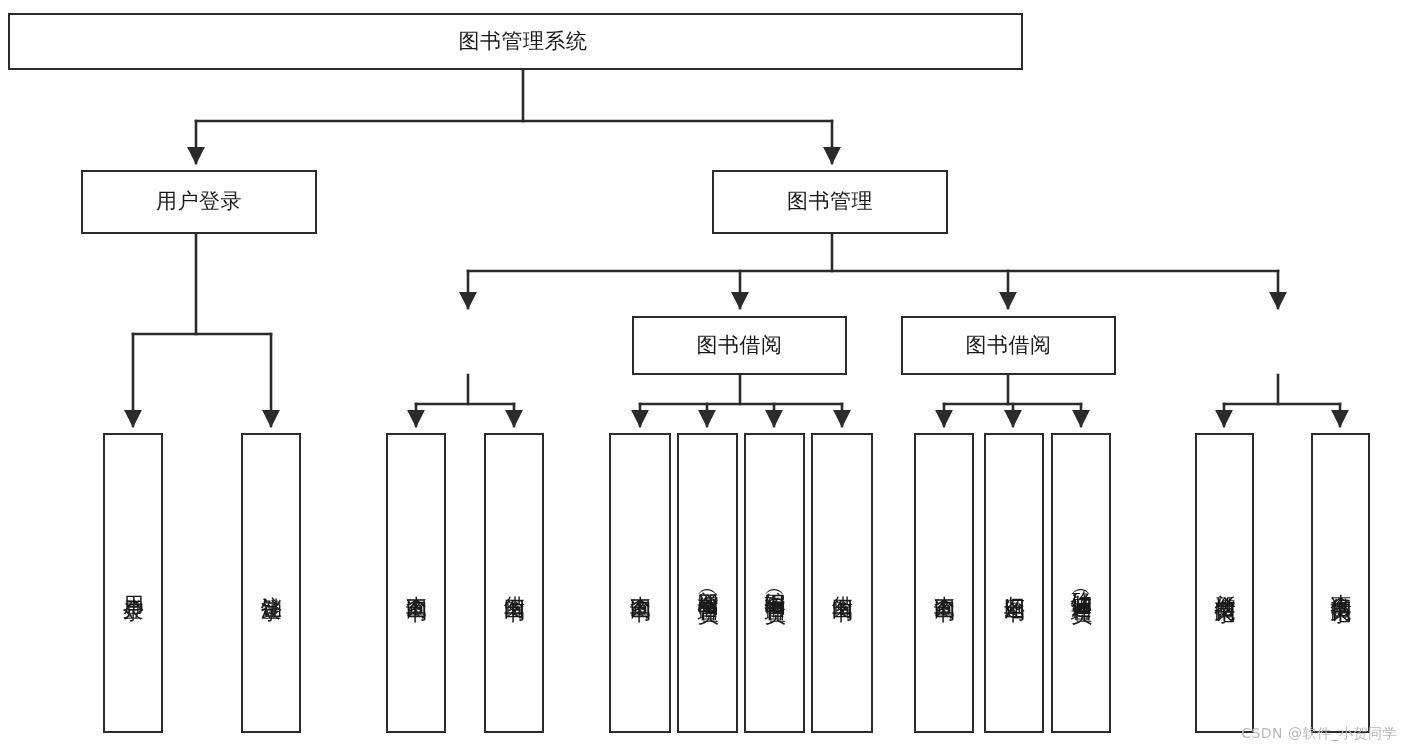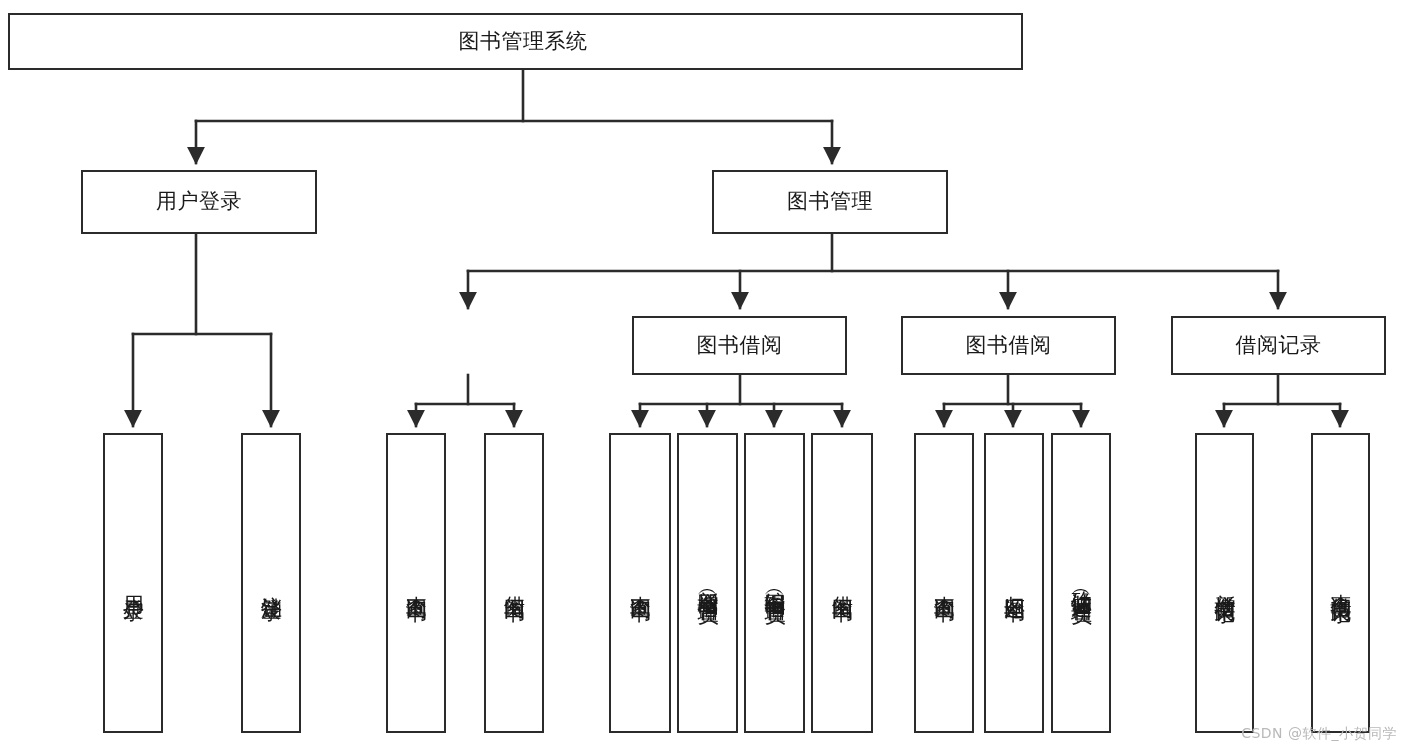--- a/index.html
+++ b/index.html
@@ -134,23 +134,20 @@
   <div class="node node-h" style="left:712px; top:170px; width:236px; height:64px;align-items:center;">
     <span>图书管理</span>
   </div>
 
   <div class="node node-h" style="left:632px; top:316px; width:215px; height:59px;">
     <span>图书借阅</span>
   </div>
   <div class="node node-h" style="left:901px; top:316px; width:215px; height:59px;">
     <span>图书借阅</span>
   </div>
-  <div class="node node-h" style="left:1171px; top:316px; width:215px; height:59px;">
-    <span>借阅记录</span>
-  </div>
 
   <div class="node node-v" style="left:103px; top:433px; width:60px; height:300px;">
     <span class="vlabel">用户登录</span>
   </div>
   <div class="node node-v" style="left:241px; top:433px; width:60px; height:300px;">
     <span class="vlabel">注销登录</span>
   </div>
 
   <div class="node node-v" style="left:386px; top:433px; width:60px; height:300px;">
     <span class="vlabel">查询图书</span>

